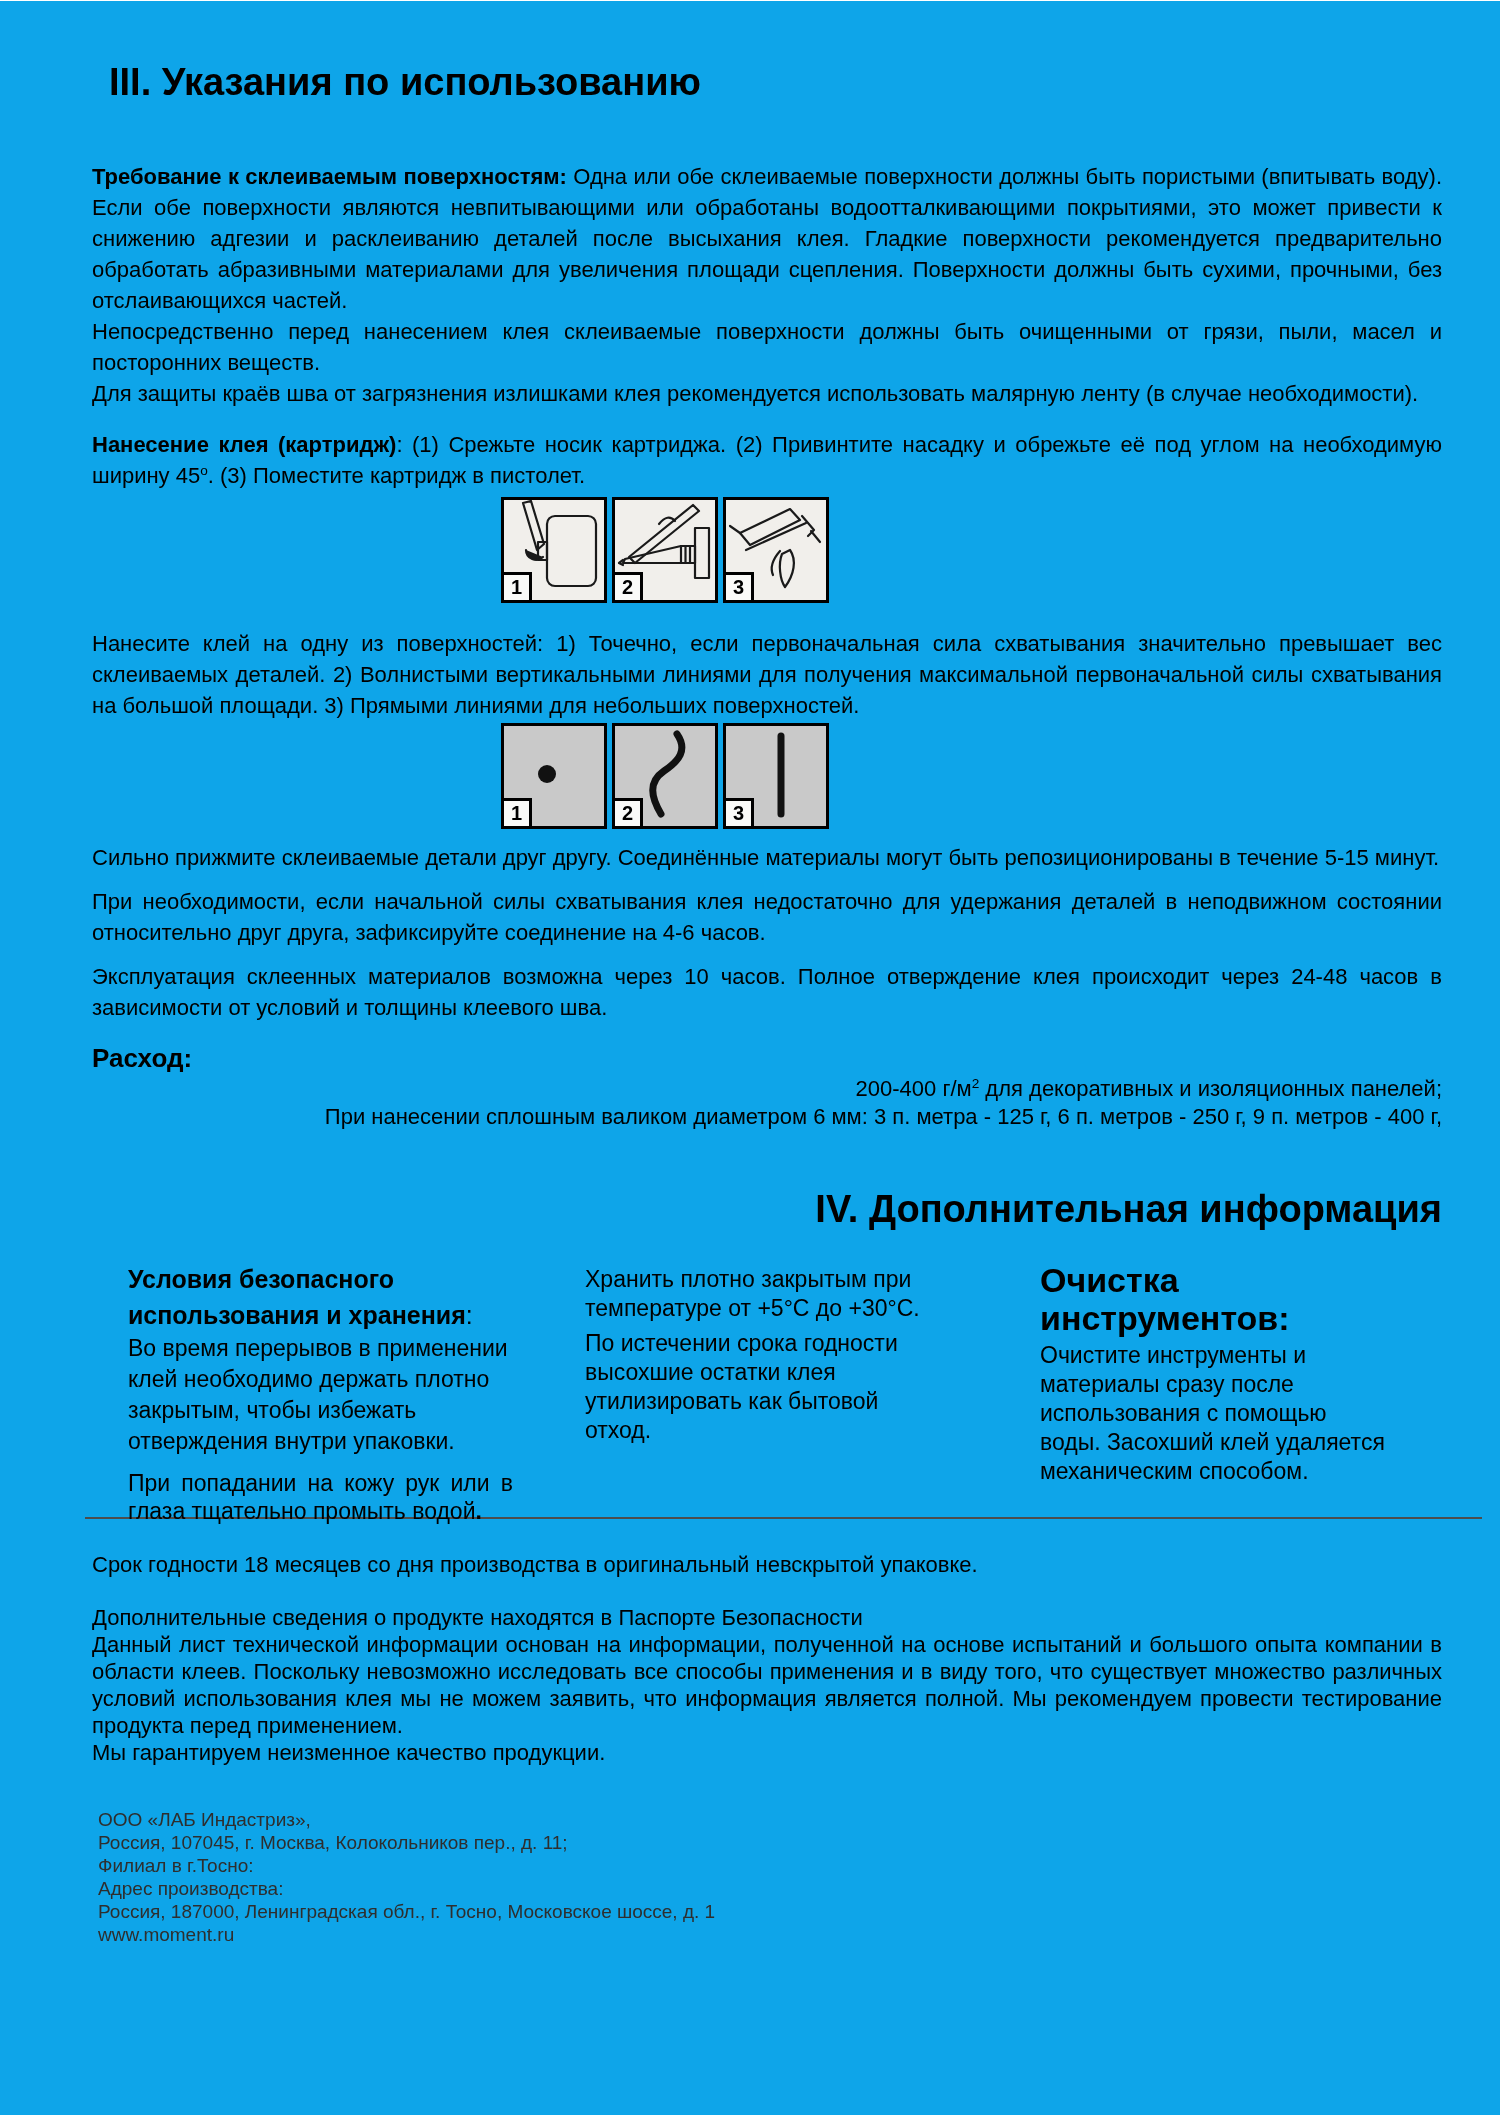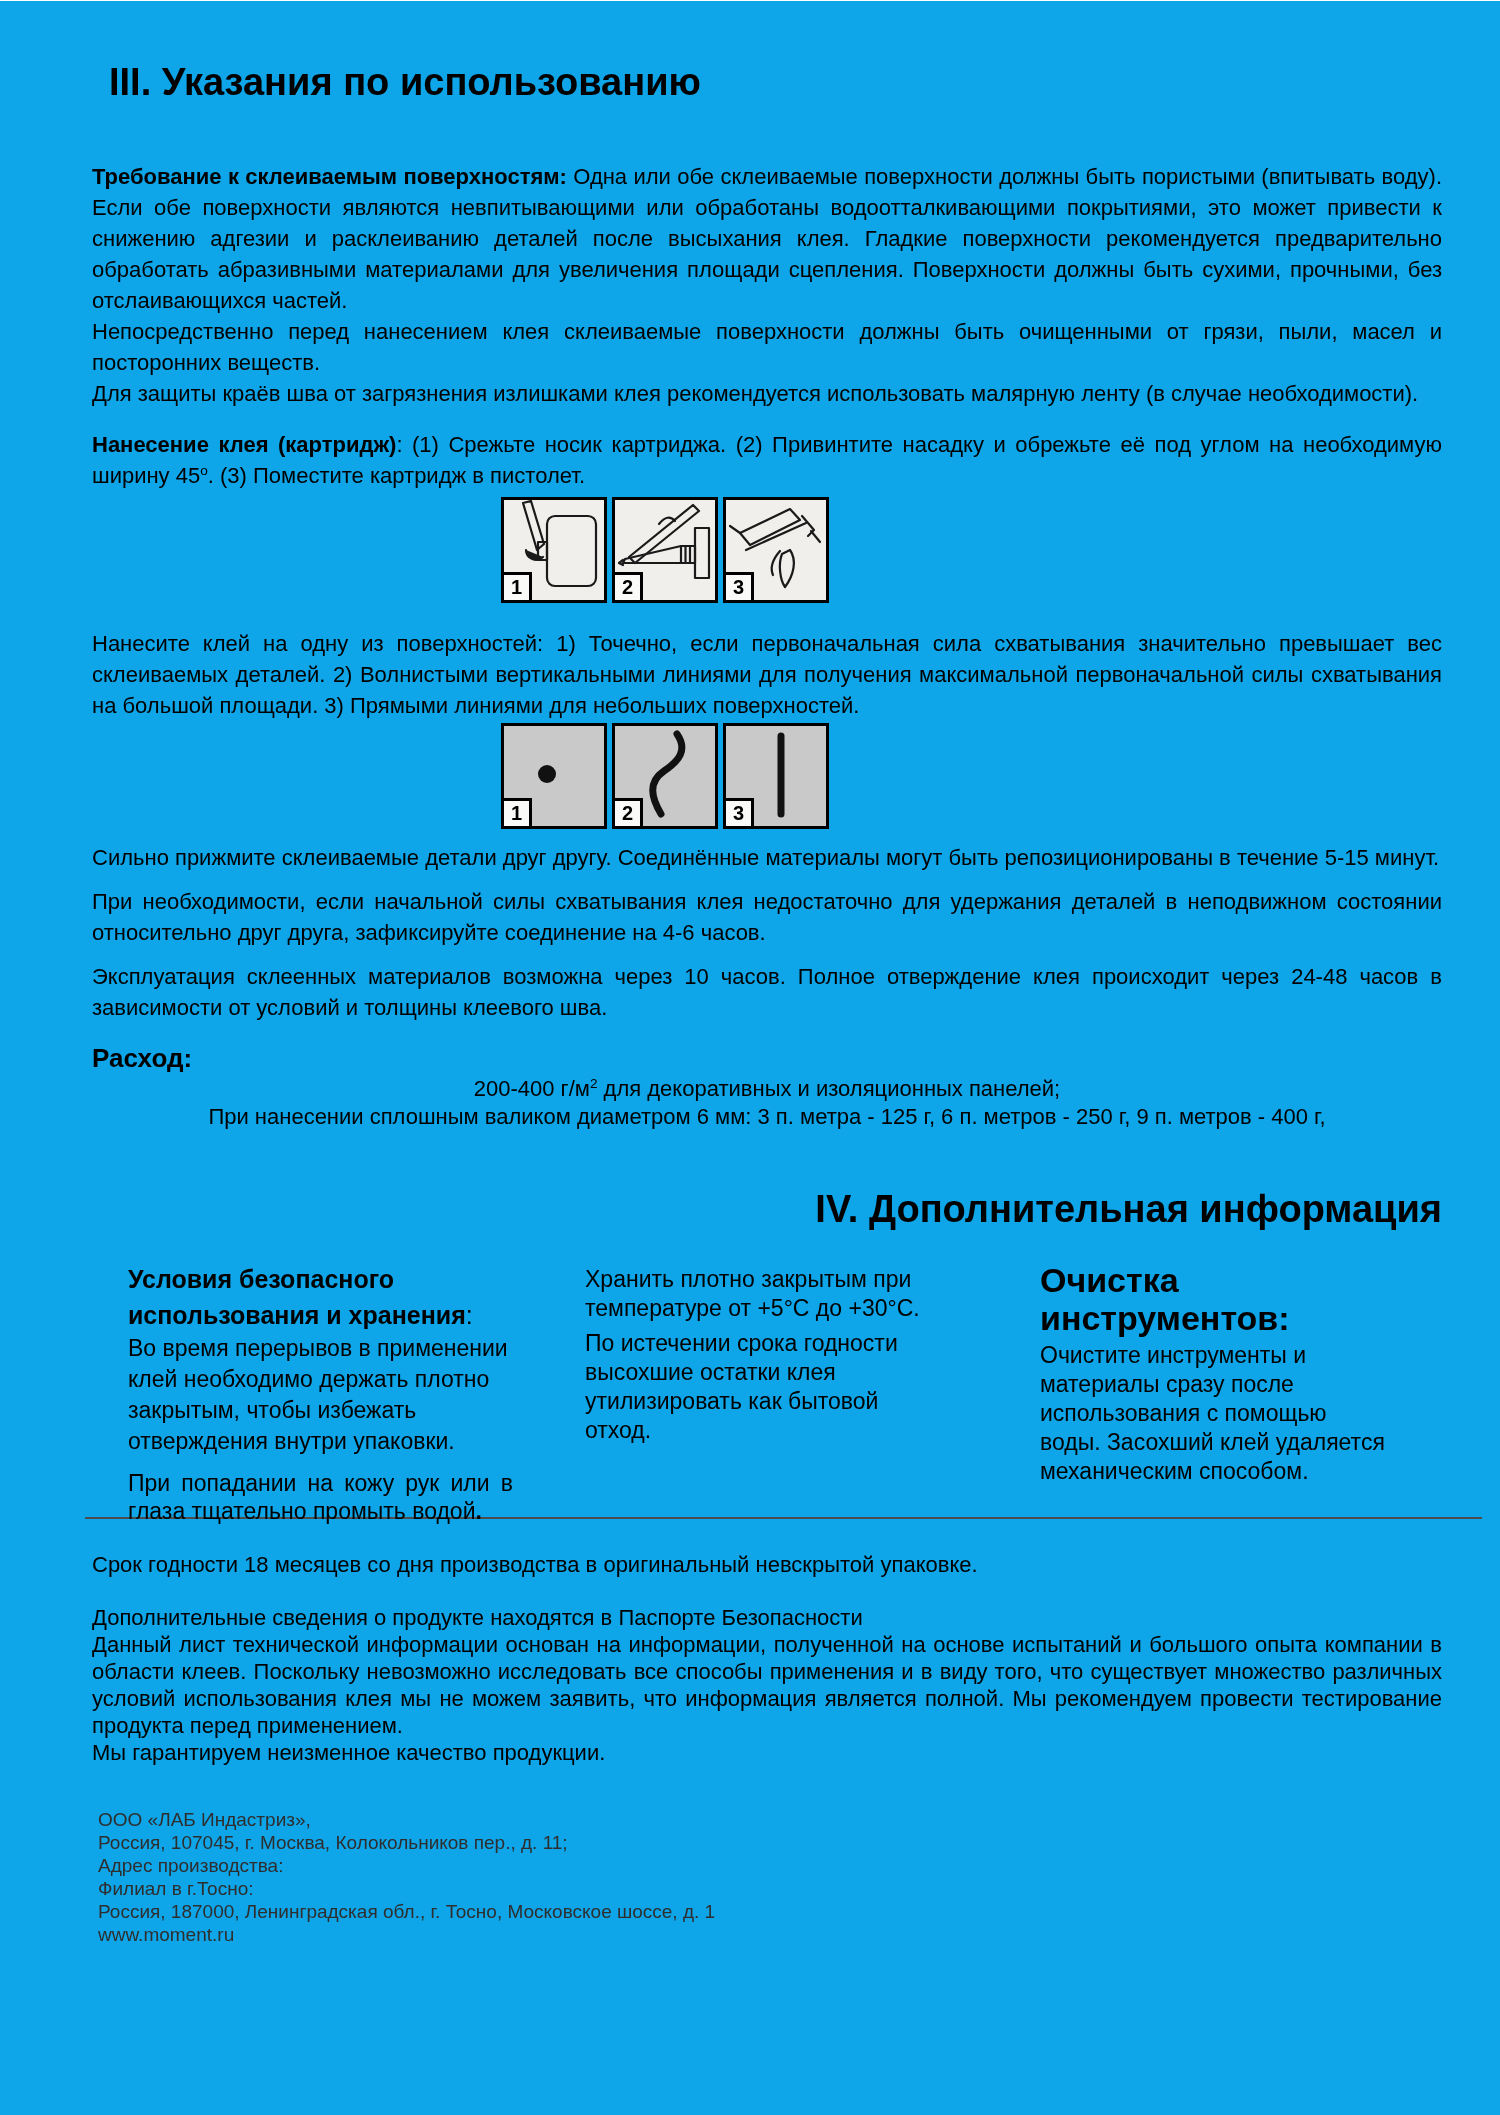--- a/index.html
+++ b/index.html
@@ -25,21 +25,21 @@
   .lead-bold { font-weight:bold; }
 
   .block-surfaces { margin-top:57px; }
   .block-cartridge { margin-top:20px; }
   .block-apply { margin-top:25px; }
   .block-press { margin-top:13px; }
   .block-fix { margin-top:13px; }
   .block-cure { margin-top:13px; }
 
   .consumption-heading { margin-top:18px; font-size:26px; font-weight:bold; line-height:34px; }
-  .consumption-line { font-size:22px; line-height:28px; text-align:center; }
+  .consumption-line { font-size:22px; line-height:28px; text-align:right; }
 
   sup { font-size:0.62em; line-height:0; }
 
   
   .strip { display:flex; margin-left:409px; }
   .strip-1 { margin-top:6px; }
   .strip-2 { margin-top:2px; }
   .panel {
     position:relative;
     width:106px; height:106px;
@@ -194,19 +194,19 @@
 
   <div class="block-legal">
     <p>Дополнительные сведения о продукте находятся в Паспорте Безопасности</p>
     <p class="legal-disclaimer">Данный лист технической информации основан на информации, полученной на основе испытаний и большого опыта компании в области клеев. Поскольку невозможно исследовать все способы применения и в виду того, что существует множество различных условий использования клея мы не можем заявить, что информация является полной. Мы рекомендуем провести тестирование продукта перед применением.</p>
     <p>Мы гарантируем неизменное качество продукции.</p>
   </div>
 
   <div class="footer">
     <div>ООО «ЛАБ Индастриз»,</div>
     <div>Россия, 107045, г. Москва, Колокольников пер., д. 11;</div>
+    <div>Филиал в г.Тосно:</div>
     <div>Адрес производства:</div>
-    <div>Филиал в г.Тосно:</div>
     <div>Россия, 187000, Ленинградская обл., г. Тосно, Московское шоссе, д. 1</div>
     <div>www.moment.ru</div>
   </div>
 
 </div>
 
 </body></html>

